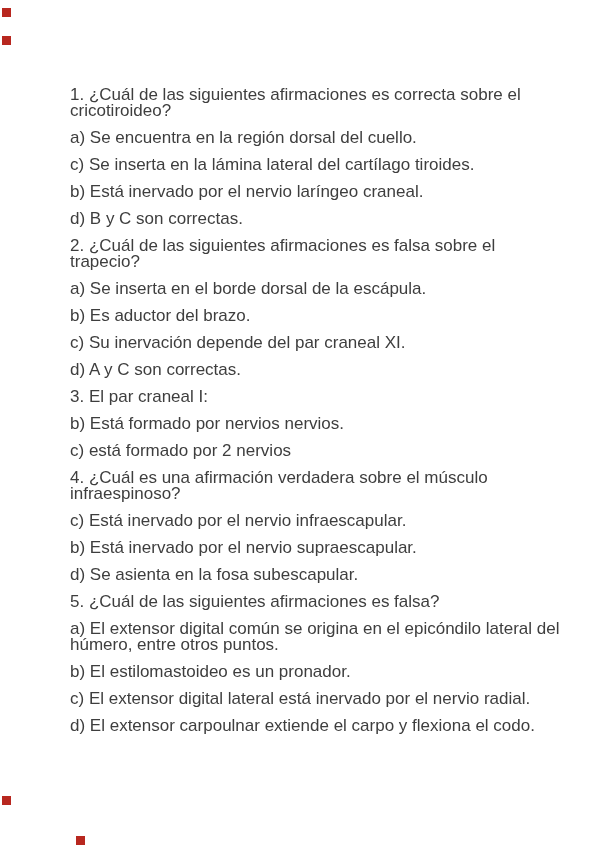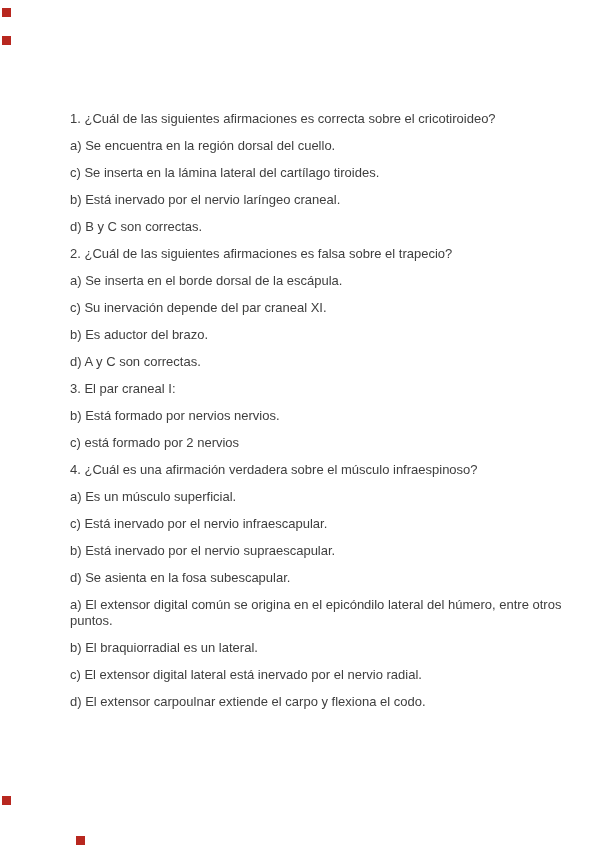--- a/index.html
+++ b/index.html
@@ -12,25 +12,24 @@
   .page {
     position: relative;
     width: 600px; height: 848px;
     background: #ffffff;
     overflow: hidden;
   }
   .content {
     position: absolute;
     left: 70px; top: 87px;
     width: 495px;
-    font-size: 13px;
+    font-size: 17px;
     line-height: 16px;
     color: #3e3e3e;
     text-align: left;
-    margin-top: 24px;
   }
   .content p { margin: 0 0 11px 0; }
   .marker {
     position: absolute;
     width: 9px; height: 9px;
     background: #b8271f;
   }
   .marker-1 { left: 2px;  top: 8px;   }
   .marker-2 { left: 2px;  top: 36px;  }
   .marker-3 { left: 2px;  top: 796px; }
@@ -52,40 +51,40 @@
       <p>1. ¿Cuál de las siguientes afirmaciones es correcta sobre el cricotiroideo?</p>
       <p>a) Se encuentra en la región dorsal del cuello.</p>
       <p>c) Se inserta en la lámina lateral del cartílago tiroides.</p>
       <p>b) Está inervado por el nervio laríngeo craneal.</p>
       <p>d) B y C son correctas.</p>
     </div>
 
     <div>
       <p>2. ¿Cuál de las siguientes afirmaciones es falsa sobre el trapecio?</p>
       <p>a) Se inserta en el borde dorsal de la escápula.</p>
+      <p>b) Es aductor del brazo.</p>
       <p>c) Su inervación depende del par craneal XI.</p>
-      <p>b) Es aductor del brazo.</p>
       <p>d) A y C son correctas.</p>
     </div>
 
     <div>
       <p>3. El par craneal I:</p>
       <p>b) Está formado por nervios nervios.</p>
       <p>c) está formado por 2 nervios</p>
     </div>
 
     <div>
       <p>4. ¿Cuál es una afirmación verdadera sobre el músculo infraespinoso?</p>
-      <p>a) Es un músculo superficial.</p>
       <p>c) Está inervado por el nervio infraescapular.</p>
       <p>b) Está inervado por el nervio supraescapular.</p>
       <p>d) Se asienta en la fosa subescapular.</p>
     </div>
 
     <div>
+      <p>5. ¿Cuál de las siguientes afirmaciones es falsa?</p>
       <p>a) El extensor digital común se origina en el epicóndilo lateral del húmero, entre otros puntos.</p>
-      <p>b) El braquiorradial es un lateral.</p>
+      <p>b) El estilomastoideo es un pronador.</p>
       <p>c) El extensor digital lateral está inervado por el nervio radial.</p>
       <p>d) El extensor carpoulnar extiende el carpo y flexiona el codo.</p>
     </div>
 
   </div>
 </div>
 
 </body></html>

